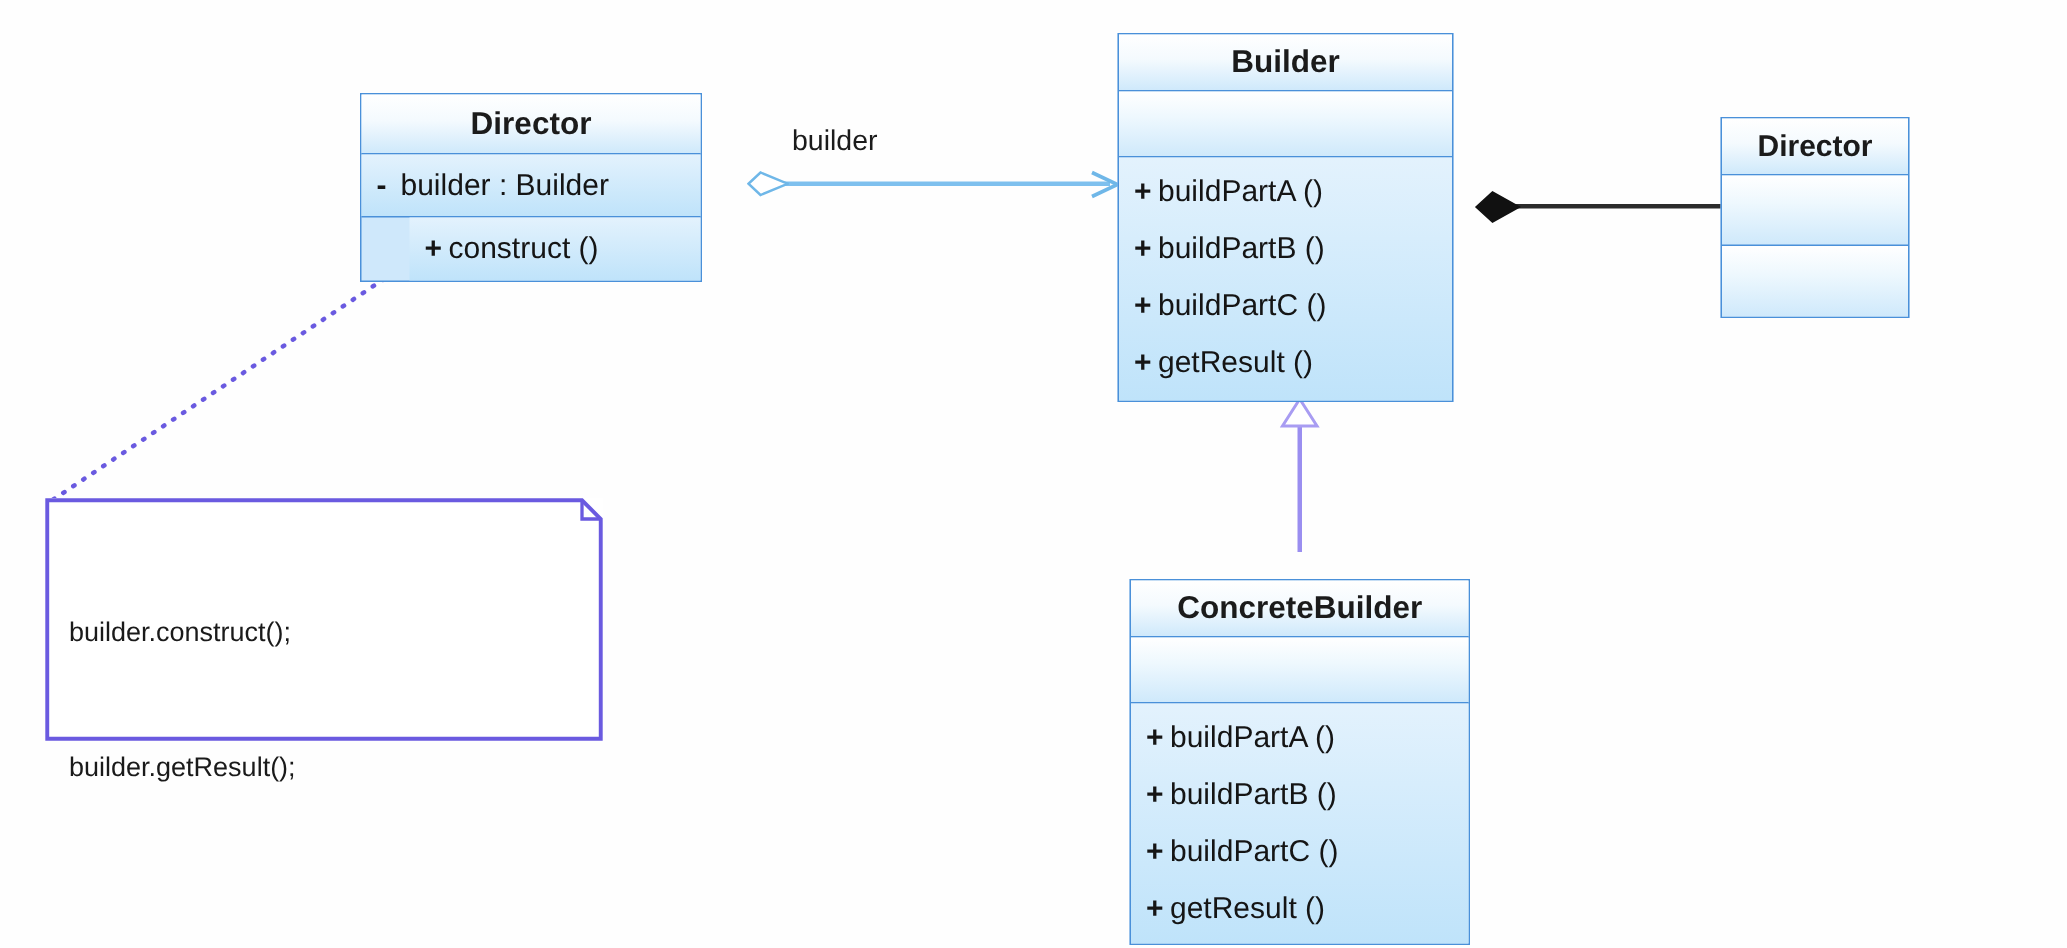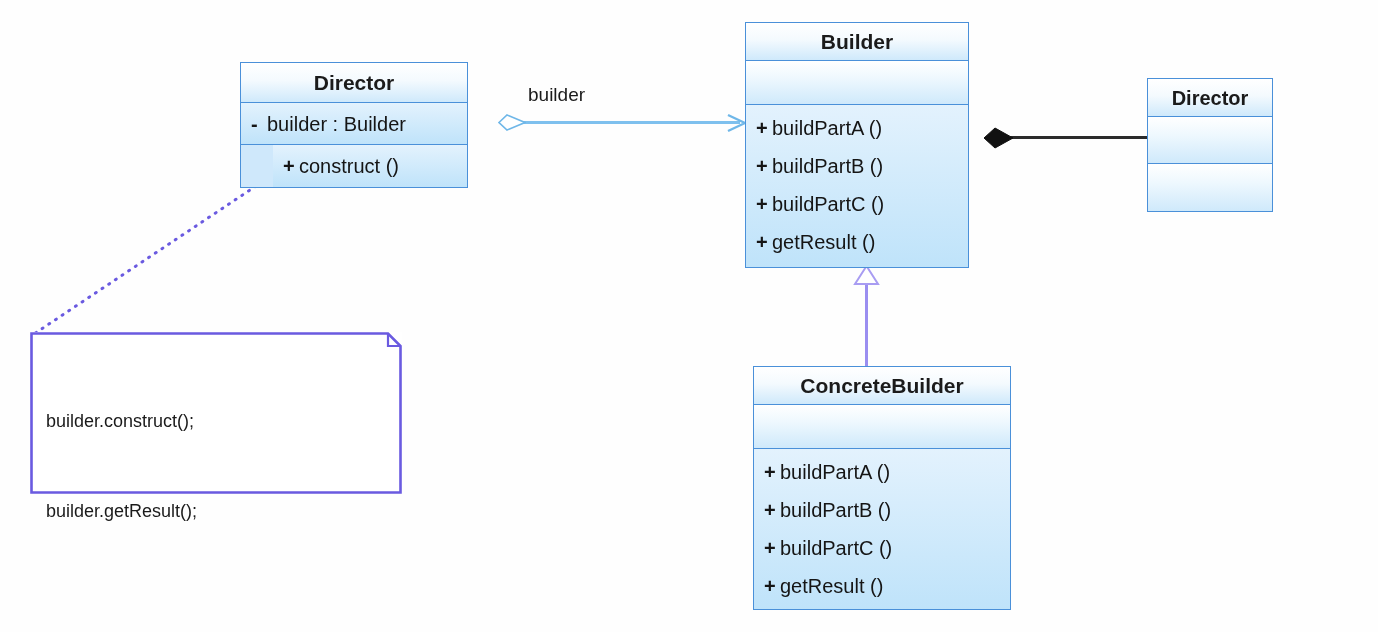--- a/index.html
+++ b/index.html
@@ -178,21 +178,21 @@
       </div>
       <div class="uml-member" style="font-size:20px; line-height:38px;">
         <span class="vis">+</span><span>buildPartC ()</span>
       </div>
       <div class="uml-member" style="font-size:20px; line-height:38px;">
         <span class="vis">+</span><span>getResult ()</span>
       </div>
     </div>
   </div>
 
-  <div class="uml-class" style="left:753px; top:366px; width:258px; height:244px;">
+  <div class="uml-class" style="left:753px; top:386px; width:227px; height:244px;">
     <div class="uml-compartment uml-title" style="height:38px; line-height:38px; font-size:21px;">ConcreteBuilder</div>
     <div class="uml-compartment uml-empty" style="height:44px;"></div>
     <div class="uml-compartment uml-members" style="height:160px; padding-top:4px;">
       <div class="uml-member" style="font-size:20px; line-height:38px;">
         <span class="vis">+</span><span>buildPartA ()</span>
       </div>
       <div class="uml-member" style="font-size:20px; line-height:38px;">
         <span class="vis">+</span><span>buildPartB ()</span>
       </div>
       <div class="uml-member" style="font-size:20px; line-height:38px;">

